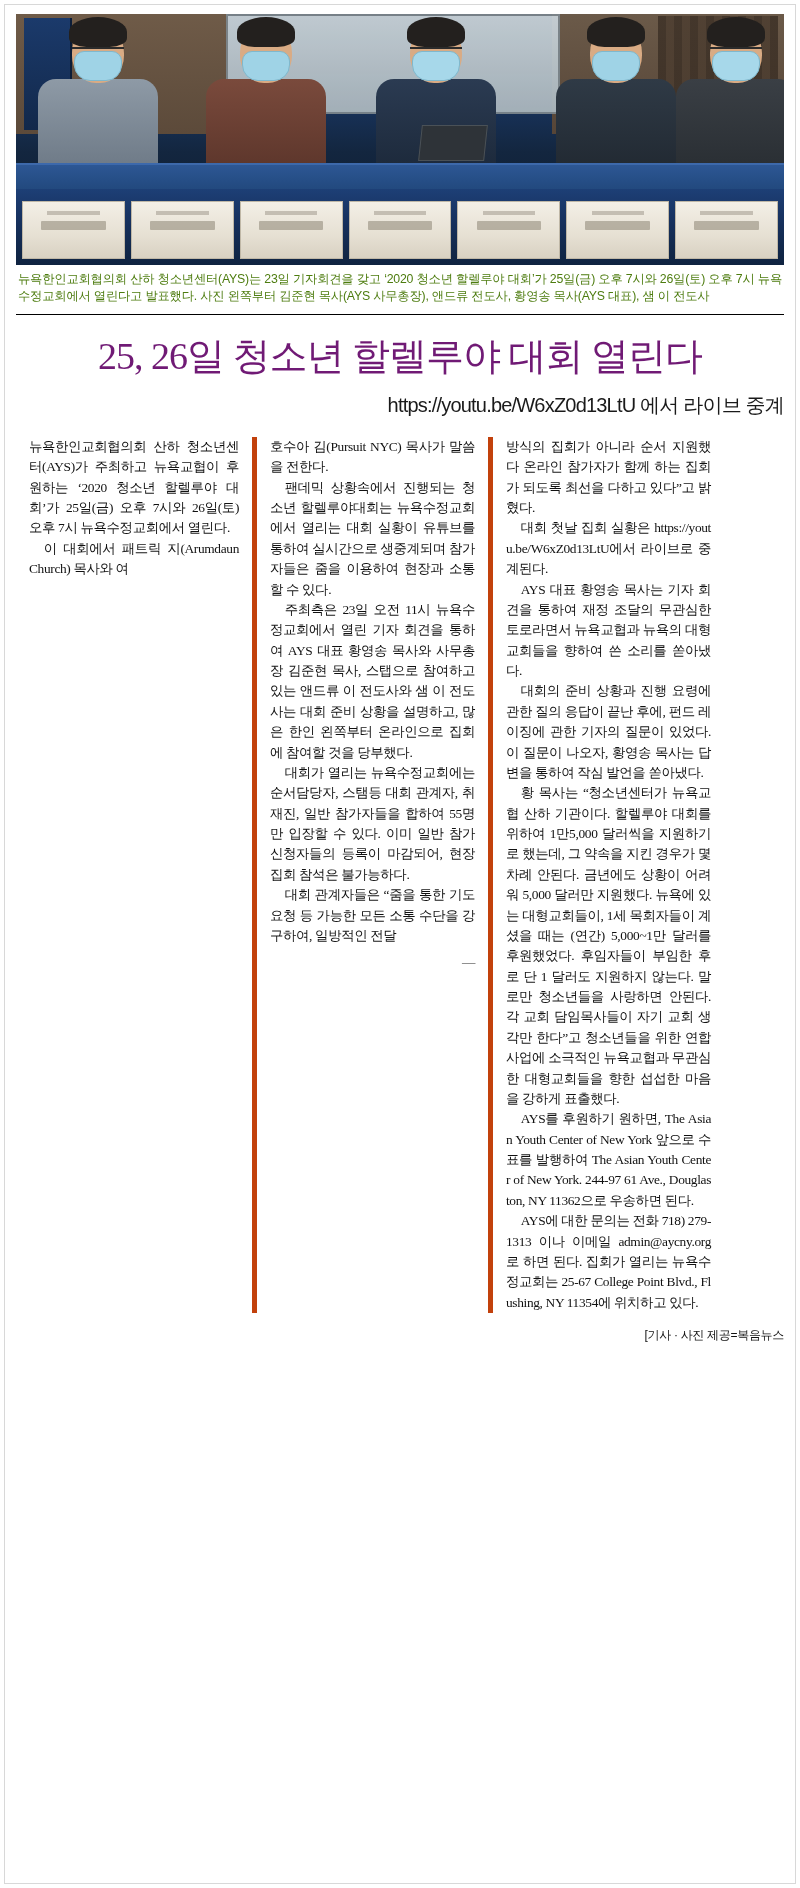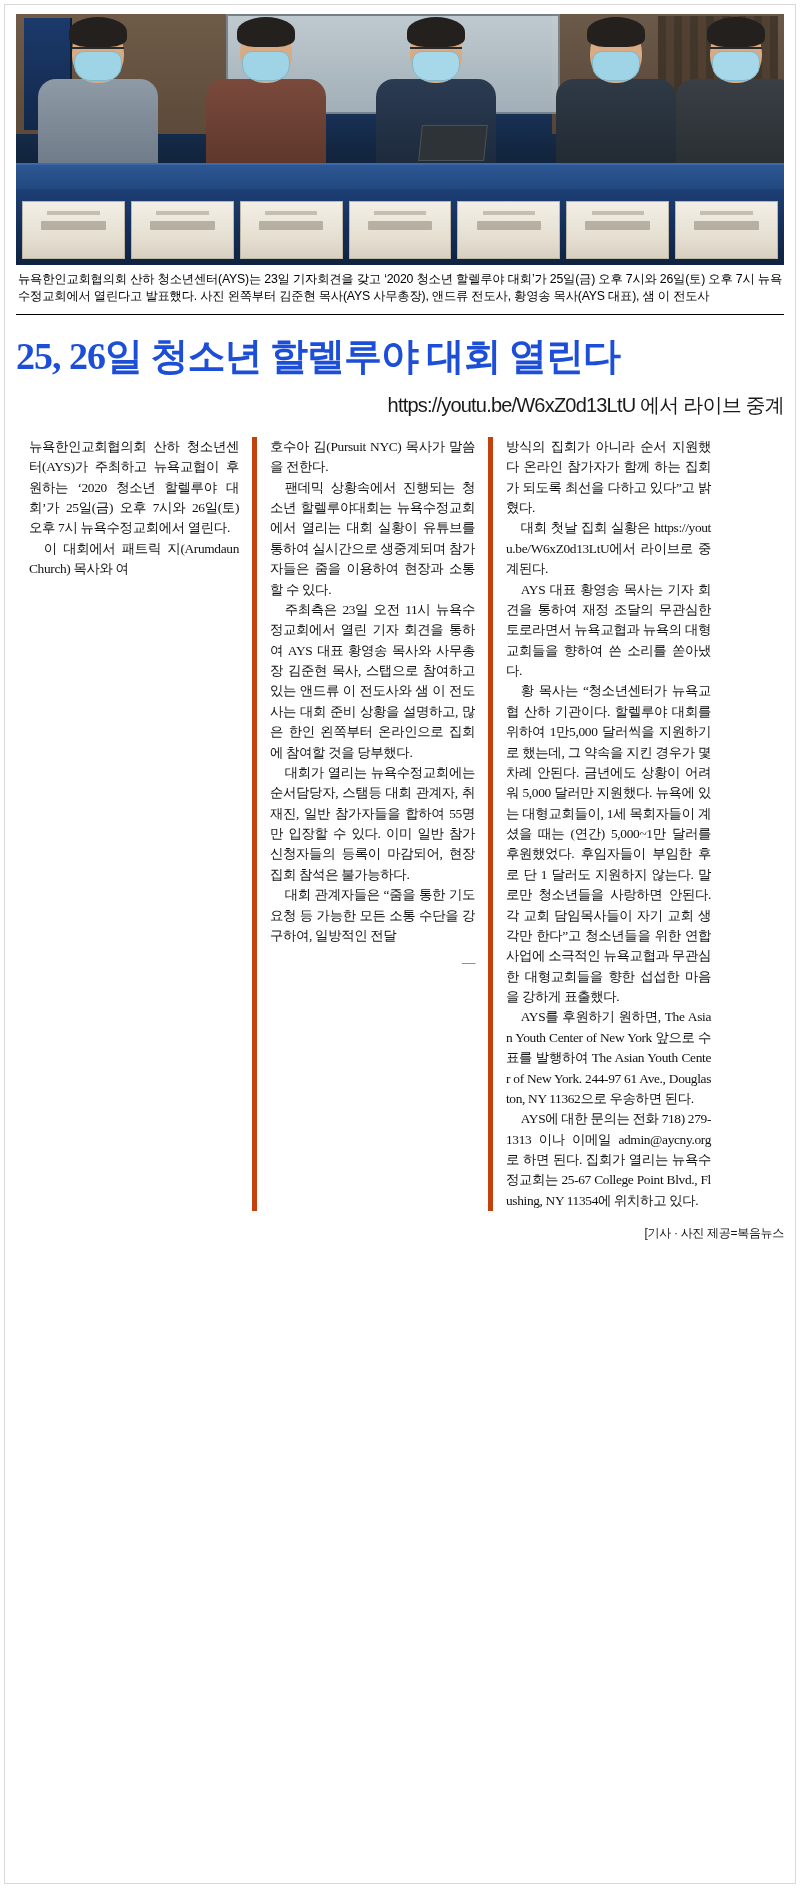--- a/index.html
+++ b/index.html
@@ -154,33 +154,33 @@
   
   .caption {
     width: 768px;
     box-sizing: border-box;
     font-family: "Liberation Sans", sans-serif;
     font-size: 12.3px;
     line-height: 1.42;
     letter-spacing: -0.2px;
     padding: 6px 2px 8px 2px;
     text-align: justify;
-    color: #000000;
+    color: #4d7c0f;
     border-bottom: 1px solid #000;
   }
 
   
   .headline {
-    text-align: left;
+    text-align: center;
     font-family: "Liberation Serif", serif;
-    font-weight: bold;
+    font-weight: normal;
     font-size: 38px;
     letter-spacing: -1px;
     margin: 16px 0 6px 0;
-    color: #1d4ed8;
+    color: #701a75;
   }
   .subhead {
     text-align: right;
     font-family: "Liberation Sans", sans-serif;
     font-size: 20px;
     letter-spacing: -0.8px;
     color: #1a1a1a;
     margin: 10px 0 18px 0;
     font-weight: 400;
   }
@@ -312,20 +312,21 @@
       <p>팬데믹 상황속에서 진행되는 청소년 할렐루야대회는 뉴욕수정교회에서 열리는 대회 실황이 유튜브를 통하여 실시간으로 생중계되며 참가자들은 줌을 이용하여 현장과 소통할 수 있다.</p>
       <p>주최측은 23일 오전 11시 뉴욕수정교회에서 열린 기자 회견을 통하여 AYS 대표 황영송 목사와 사무총장 김준현 목사, 스탭으로 참여하고 있는 앤드류 이 전도사와 샘 이 전도사는 대회 준비 상황을 설명하고, 많은 한인 왼쪽부터 온라인으로 집회에 참여할 것을 당부했다.</p>
       <p>대회가 열리는 뉴욕수정교회에는 순서담당자, 스탬등 대회 관계자, 취재진, 일반 참가자들을 합하여 55명만 입장할 수 있다. 이미 일반 참가 신청자들의 등록이 마감되어, 현장 집회 참석은 불가능하다.</p>
       <p>대회 관계자들은 “줌을 통한 기도 요청 등 가능한 모든 소통 수단을 강구하여, 일방적인 전달</p>
       <div class="dash">—</div>
     </div>
     <div class="col">
       <p class="noindent">방식의 집회가 아니라 순서 지원했다 온라인 참가자가 함께 하는 집회가 되도록 최선을 다하고 있다”고 밝혔다.</p>
       <p>대회 첫날 집회 실황은 https://youtu.be/W6xZ0d13LtU에서 라이브로 중계된다.</p>
       <p>AYS 대표 황영송 목사는 기자 회견을 통하여 재정 조달의 무관심한 토로라면서 뉴욕교협과 뉴욕의 대형교회들을 향하여 쓴 소리를 쏟아냈다.</p>
+      <p>대회의 준비 상황과 진행 요령에 관한 질의 응답이 끝난 후에, 펀드 레이징에 관한 기자의 질문이 있었다. 이 질문이 나오자, 황영송 목사는 답변을 통하여 작심 발언을 쏟아냈다.</p>
       <p>황 목사는 “청소년센터가 뉴욕교협 산하 기관이다. 할렐루야 대회를 위하여 1만5,000 달러씩을 지원하기로 했는데, 그 약속을 지킨 경우가 몇 차례 안된다. 금년에도 상황이 어려워 5,000 달러만 지원했다. 뉴욕에 있는 대형교회들이, 1세 목회자들이 계셨을 때는 (연간) 5,000~1만 달러를 후원했었다. 후임자들이 부임한 후로 단 1 달러도 지원하지 않는다. 말로만 청소년들을 사랑하면 안된다. 각 교회 담임목사들이 자기 교회 생각만 한다”고 청소년들을 위한 연합 사업에 소극적인 뉴욕교협과 무관심한 대형교회들을 향한 섭섭한 마음을 강하게 표출했다.</p>
       <p>AYS를 후원하기 원하면, The Asian Youth Center of New York 앞으로 수표를 발행하여 The Asian Youth Center of New York. 244-97 61 Ave., Douglaston, NY 11362으로 우송하면 된다.</p>
       <p>AYS에 대한 문의는 전화 718) 279-1313 이나 이메일 admin@aycny.org 로 하면 된다. 집회가 열리는 뉴욕수정교회는 25-67 College Point Blvd., Flushing, NY 11354에 위치하고 있다.</p>
     </div>
   </div>
 
   <div class="credit">[기사 · 사진 제공=복음뉴스</div>
 </div>
 
 </body></html>

